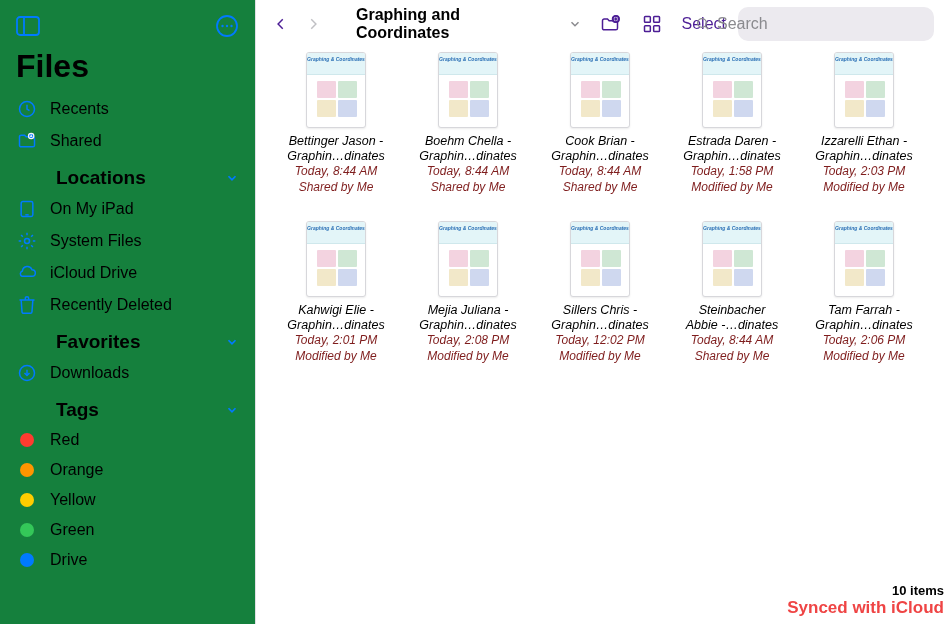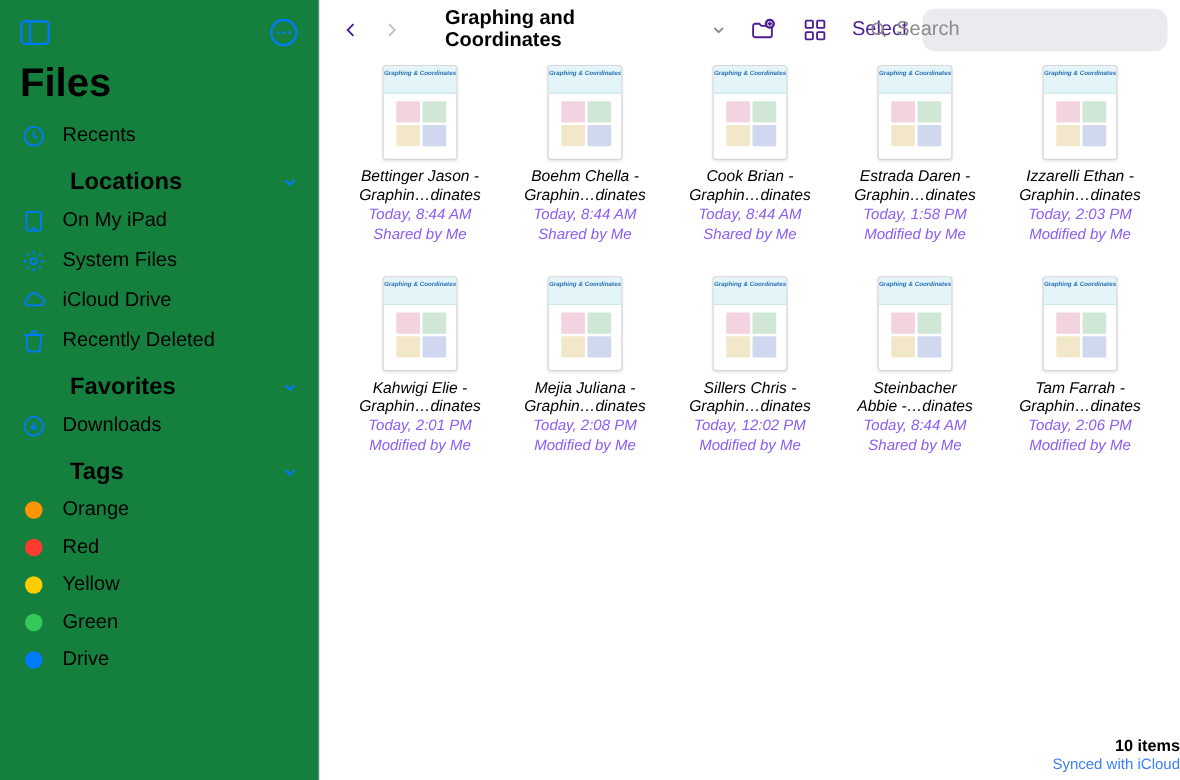--- a/index.html
+++ b/index.html
@@ -128,28 +128,28 @@
     width: 40px; height: 36px;
     display: grid; grid-template-columns: 1fr 1fr; grid-template-rows: 1fr 1fr;
     gap: 2px;
   }
   .thumb .quad div { border-radius: 1px; }
   .q1 { background: #f3d3e0; }
   .q2 { background: #cfe7d4; }
   .q3 { background: #f2e8c9; }
   .q4 { background: #cfd8ef; }
   .fname { font-size: 12.5px; line-height: 1.2; max-width: 120px; }
-  .fsub { font-size: 12px; color: #8b5cf6; line-height: 1.3; }
+  .fsub { font-size: 12px; color: #7f1d1d; line-height: 1.3; }
 
   .footer {
     position: absolute; bottom: 6px; left: 0; right: 0;
     text-align: right;
   }
   .footer .cnt { font-size: 13px; font-weight: 600; }
-  .footer .sync { font-size: 12px; color: #3b82f6; }
+  .footer .sync { font-size: 17px; color: #ef4444; font-weight: bold; }
 
   svg { display: block; }
 </style>
 </head>
 <body>
 
 <aside class="sidebar">
   <div class="sidebar-top">
     <span class="icon-btn">
       <svg width="24" height="20" viewBox="0 0 24 20" fill="none" stroke="currentColor" stroke-width="1.8">
@@ -170,20 +170,31 @@
 
   <div class="sb-item">
     <span class="ico">
       <svg width="20" height="20" viewBox="0 0 24 24" fill="none" stroke="currentColor" stroke-width="1.8">
           <circle cx="12" cy="12" r="9"></circle>
           <polyline points="12 7 12 12 15 14"></polyline>
         </svg>
     </span>
     <span>Recents</span>
   </div>
+  <div class="sb-item">
+    <span class="ico">
+      <svg width="20" height="20" viewBox="0 0 24 24" fill="none" stroke="currentColor" stroke-width="1.8">
+          <path d="M3 7a2 2 0 0 1 2-2h4l2 2h8a2 2 0 0 1 2 2v8a2 2 0 0 1-2 2H5a2 2 0 0 1-2-2z"></path>
+          <circle cx="17" cy="6" r="3.2" fill="#007aff" stroke="#f2f2f7" stroke-width="1.5"></circle>
+          <circle cx="17" cy="5" r="0.9" fill="#fff" stroke="none"></circle>
+          <path d="M15.2 7.2a2 2 0 0 1 3.6 0" fill="#fff" stroke="none"></path>
+        </svg>
+    </span>
+    <span>Shared</span>
+  </div>
 
   <div class="sb-section-head">
     <span>Locations</span>
     <span class="chev">
         <svg width="14" height="14" viewBox="0 0 24 24" fill="none" stroke="currentColor" stroke-width="3">
           <polyline points="6 9 12 15 18 9"></polyline>
         </svg>
       </span>
   </div>
   <div class="sb-item">
@@ -246,29 +257,29 @@
     <span>Tags</span>
     <span class="chev">
         <svg width="14" height="14" viewBox="0 0 24 24" fill="none" stroke="currentColor" stroke-width="3">
           <polyline points="6 9 12 15 18 9"></polyline>
         </svg>
       </span>
   </div>
   <div id="tags-container">
       <div class="sb-item">
         <span class="ico">
-          <span class="tag-dot" style="background:#ff9500"></span>
-        </span>
-        <span>Orange</span>
+          <span class="tag-dot" style="background:#ff3b30"></span>
+        </span>
+        <span>Red</span>
       </div>
       <div class="sb-item">
         <span class="ico">
-          <span class="tag-dot" style="background:#ff3b30"></span>
-        </span>
-        <span>Red</span>
+          <span class="tag-dot" style="background:#ff9500"></span>
+        </span>
+        <span>Orange</span>
       </div>
       <div class="sb-item">
         <span class="ico">
           <span class="tag-dot" style="background:#ffcc00"></span>
         </span>
         <span>Yellow</span>
       </div>
       <div class="sb-item">
         <span class="ico">
           <span class="tag-dot" style="background:#34c759"></span>

